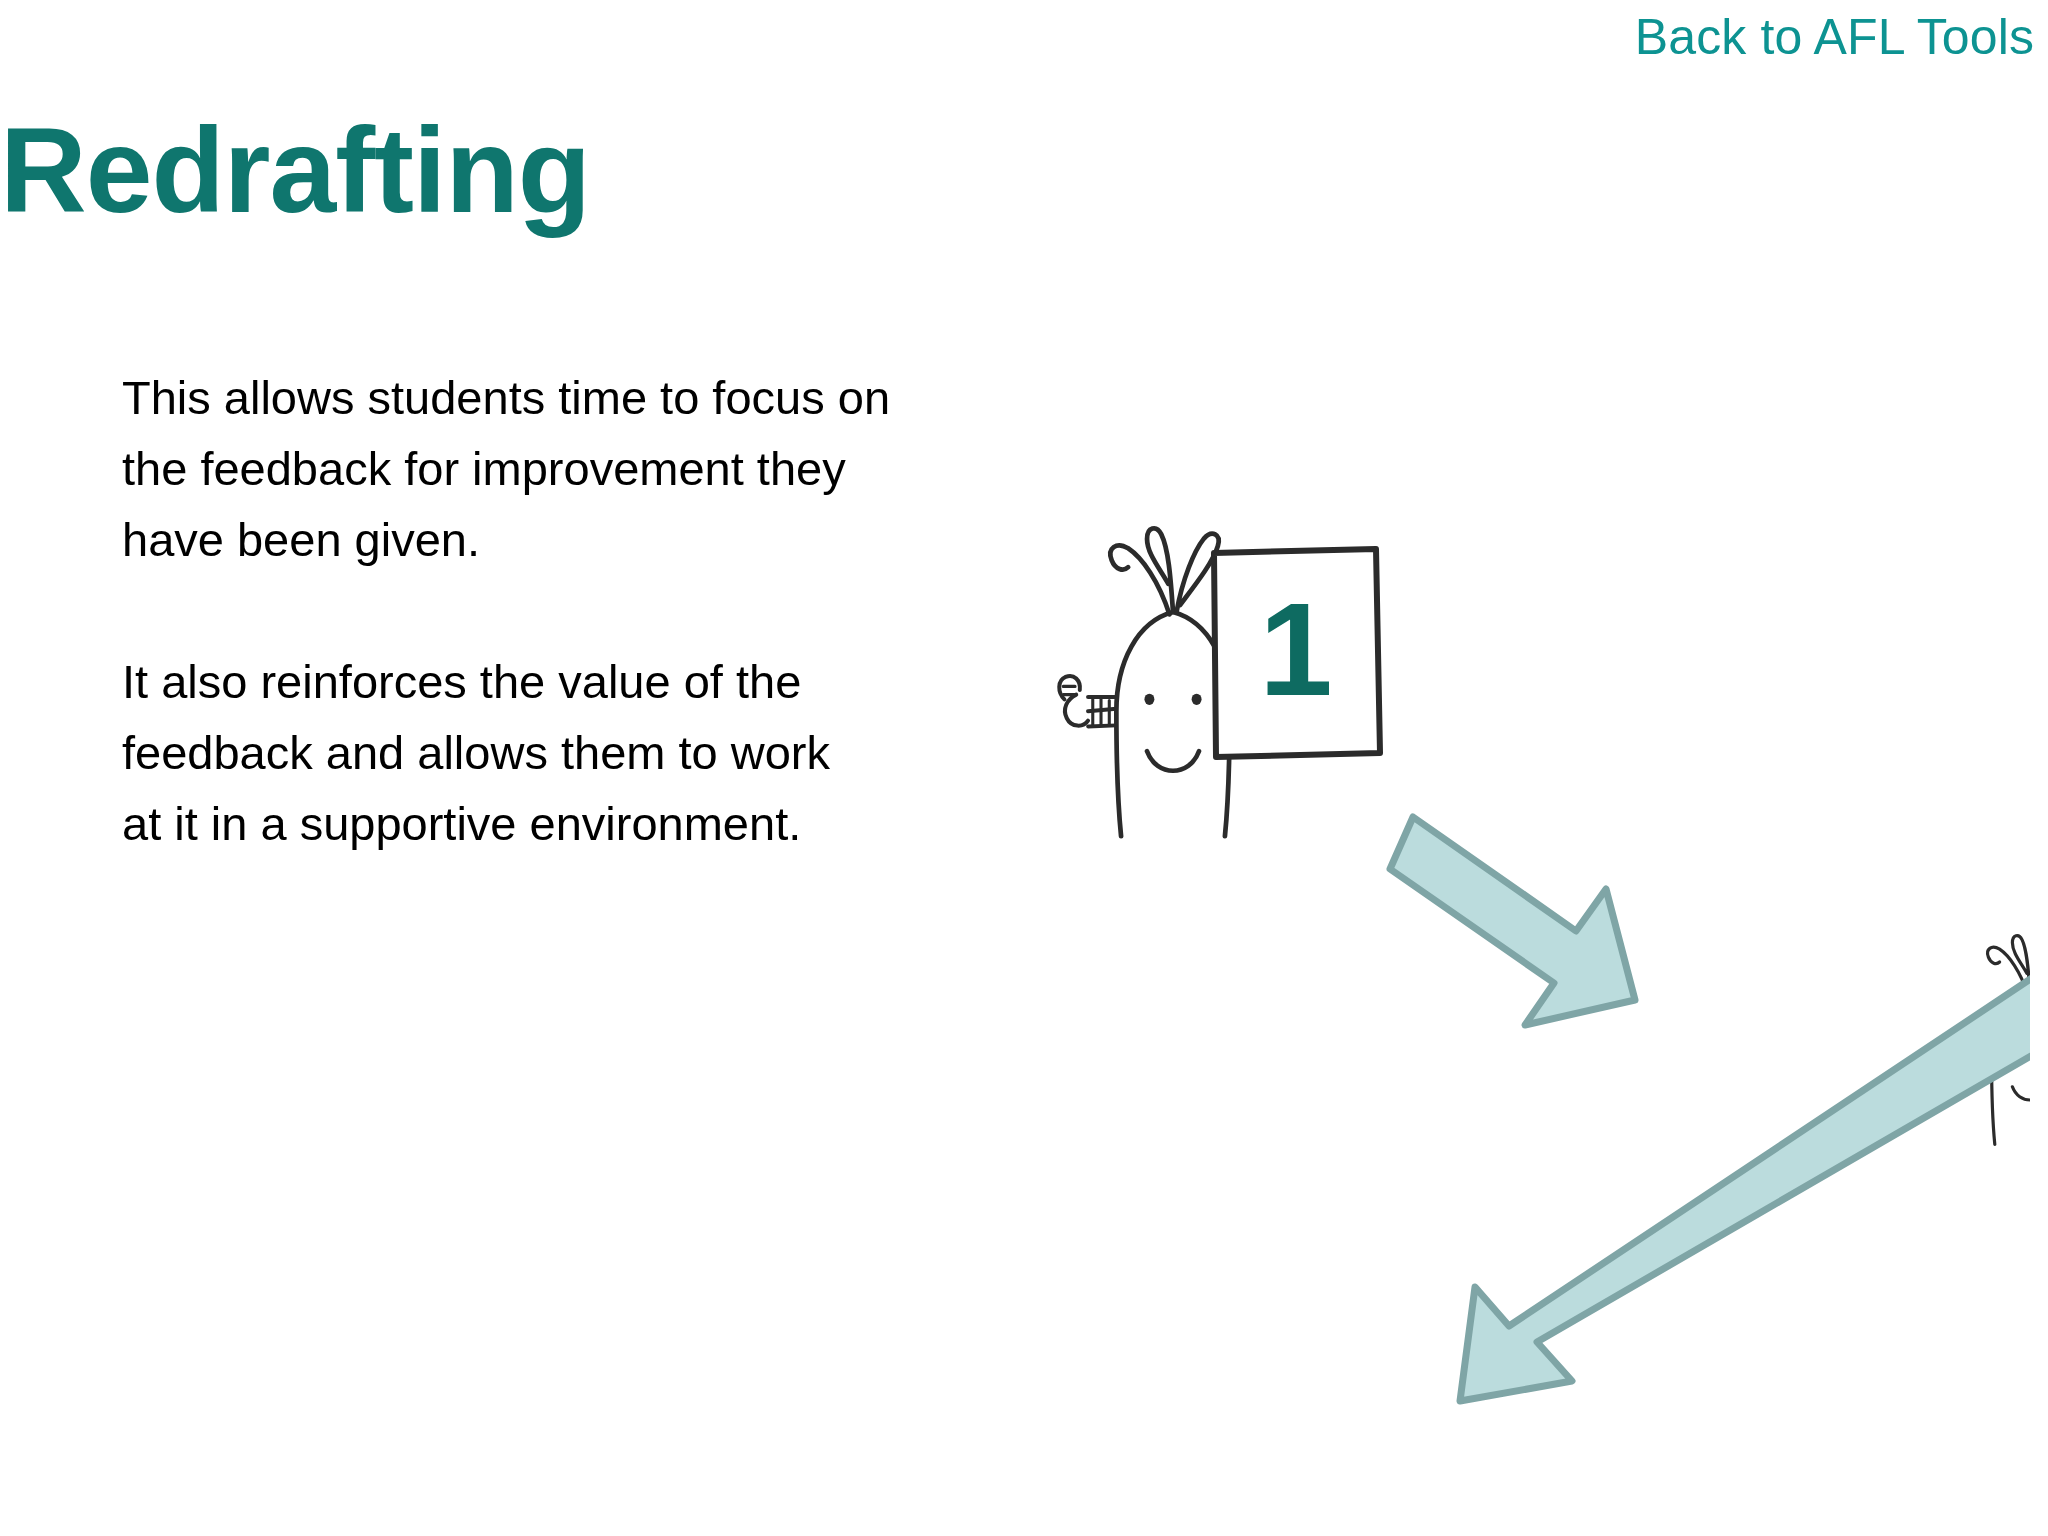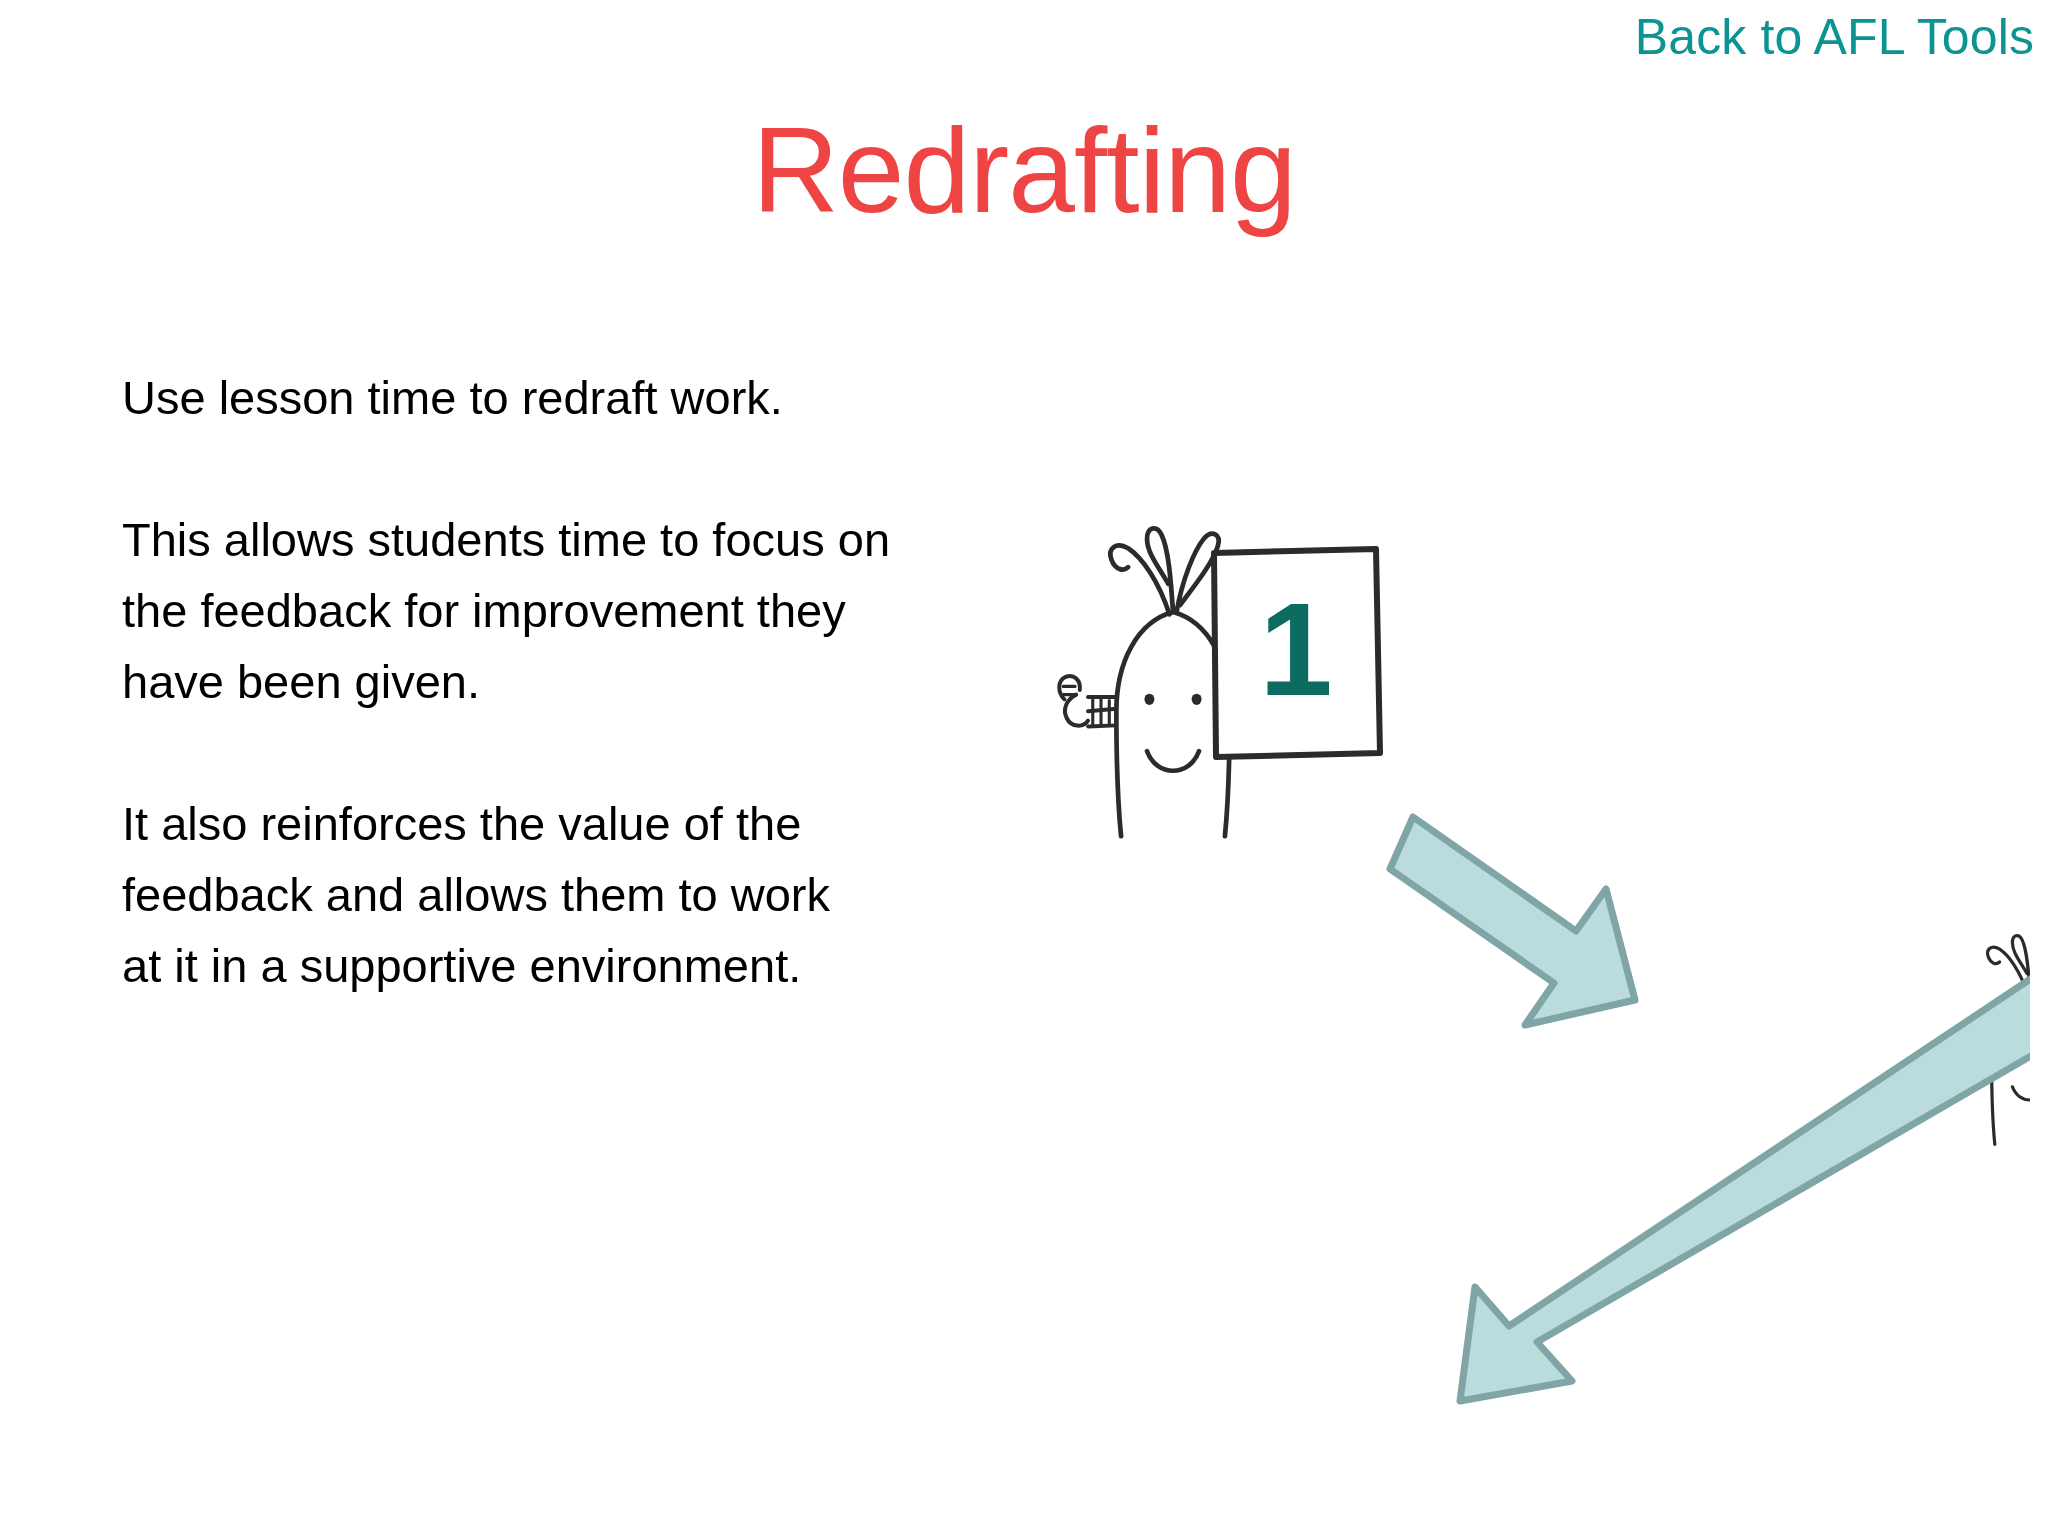--- a/index.html
+++ b/index.html
@@ -35,25 +35,24 @@
     cursor: pointer;
     text-decoration: none;
   }
 
   
   .title {
     position: absolute;
     top: 110px;
     left: 0;
     width: 2048px;
-    text-align: center;
     font-size: 120px;
     line-height: 1;
-    color: #ef4444;
-    font-weight: 400;
+    color: #0f766e;
+    font-weight: 700;
     letter-spacing: -1px;
   }
 
   
   .body-copy {
     position: absolute;
     left: 122px;
     top: 362px;
     width: 900px;
   }
@@ -85,21 +84,20 @@
 </head>
 <body>
 
 <div class="slide">
 
   <a class="back-link">Back to AFL Tools</a>
 
   <div class="title">Redrafting</div>
 
   <div class="body-copy">
-    <p class="para">Use lesson time to redraft work.</p>
     <p class="para">This allows students time to focus on
 the feedback for improvement they
 have been given.</p>
     <p class="para">It also reinforces the value of the
 feedback and allows them to work
 at it in a supportive environment.</p>
   </div>
 
   <div class="illustration">
     <svg viewBox="0 0 1010 1010" xmlns="http://www.w3.org/2000/svg">

